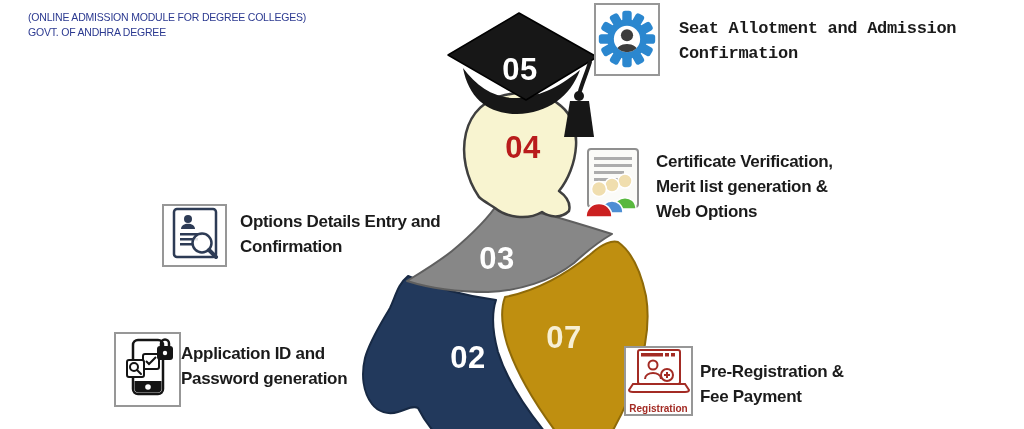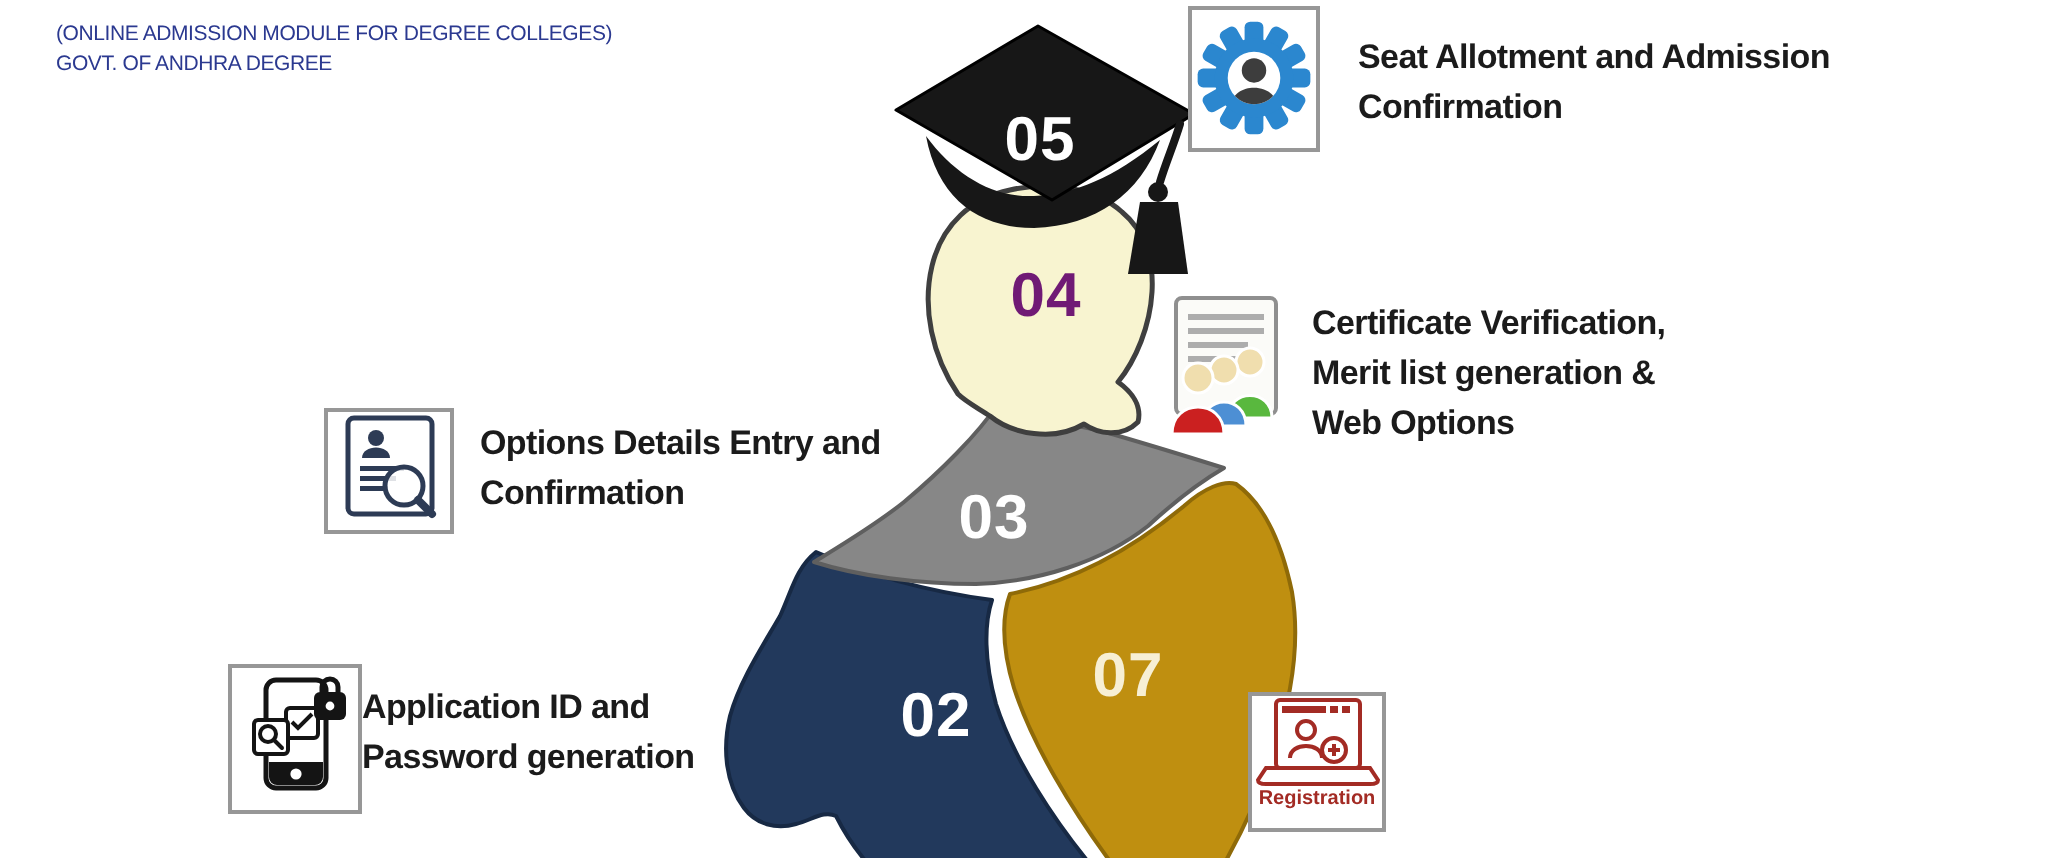--- a/index.html
+++ b/index.html
@@ -24,35 +24,35 @@
 
   
   .step-label{
     position:absolute;font-weight:bold;font-size:17px;line-height:25px;
     color:#1b1b1b;letter-spacing:-0.3px;white-space:pre-line;
   }
 
   
   .icon-box{
     position:absolute;background:#fff;border:2px solid #979797;
-    display:flex;flex-direction:column;align-items:center;justify-content:flex-start;
+    display:flex;flex-direction:column;align-items:center;justify-content:space-between;
     box-sizing:border-box;
   }
   .icon-free{position:absolute;}
   .reg-caption{
     font-size:10px;font-weight:bold;color:#a32b24;line-height:11px;margin-top:-2px;
   }
 
   
   .num{
     position:absolute;transform:translate(-50%,-50%);
     font-weight:bold;font-size:31px;letter-spacing:0.5px;
   }
   .num-05{color:#ffffff;}
-  .num-04{color:#701a75;}
+  .num-04{color:#b91c1c;}
   .num-03{color:#ffffff;}
   .num-02{color:#ffffff;}
   .num-01{color:#f7efd4;}
 
   svg{display:block;}
 </style>
 </head>
 <body>
 
 <div class="stage">
@@ -124,21 +124,21 @@
               <circle r="14"></circle>
             </clipPath>
           <g clip-path="url(#gearClip)" fill="#3d3d3d">
             <circle cx="0" cy="-4" r="6.5"></circle>
             <path d="M-12,15 C-12,2 12,2 12,15 Z"></path>
           </g>
         </g>
       </svg>
     </span>
   </div>
-  <div class="step-label" style="left:679px;top:16px;">Seat Allotment and Admission
+  <div class="step-label" style="left:679px;top:16px;font-family:Liberation Mono, monospace;">Seat Allotment and Admission
 Confirmation</div>
 
   <div class="icon-free" style="left:578px;top:147px;">
     <svg width="74" height="76" viewBox="0 0 74 76">
       <rect x="10" y="2" width="50" height="58" rx="3" fill="#fbfbf8" stroke="#8f8f8f" stroke-width="2"></rect>
       <g fill="#adadad">
         <rect x="16" y="10" width="38" height="3"></rect>
         <rect x="16" y="17" width="38" height="3"></rect>
         <rect x="16" y="24" width="30" height="3"></rect>
         <rect x="16" y="31" width="34" height="3"></rect>
@@ -207,14 +207,16 @@
         <circle cx="25" cy="17" r="4.5" fill="none" stroke="#a32b24" stroke-width="2"></circle>
         <path d="M17,31 C17,23 33,23 33,31" fill="none" stroke="#a32b24" stroke-width="2"></path>
         <circle cx="39" cy="27" r="6" fill="#ffffff" stroke="#a32b24" stroke-width="2"></circle>
         <line x1="39" y1="24" x2="39" y2="30" stroke="#a32b24" stroke-width="2"></line>
         <line x1="36" y1="27" x2="42" y2="27" stroke="#a32b24" stroke-width="2"></line>
         <path d="M5,36 L57,36 L61,42 Q61,44 57,44 L5,44 Q1,44 1,42 Z" fill="#ffffff" stroke="#a32b24" stroke-width="2"></path>
       </svg>
     </span>
     <div class="reg-caption">Registration</div>
   </div>
+  <div class="step-label" style="left:700px;top:359px;">Pre-Registration &amp;
+Fee Payment</div>
 
 </div>
 
 </body></html>

